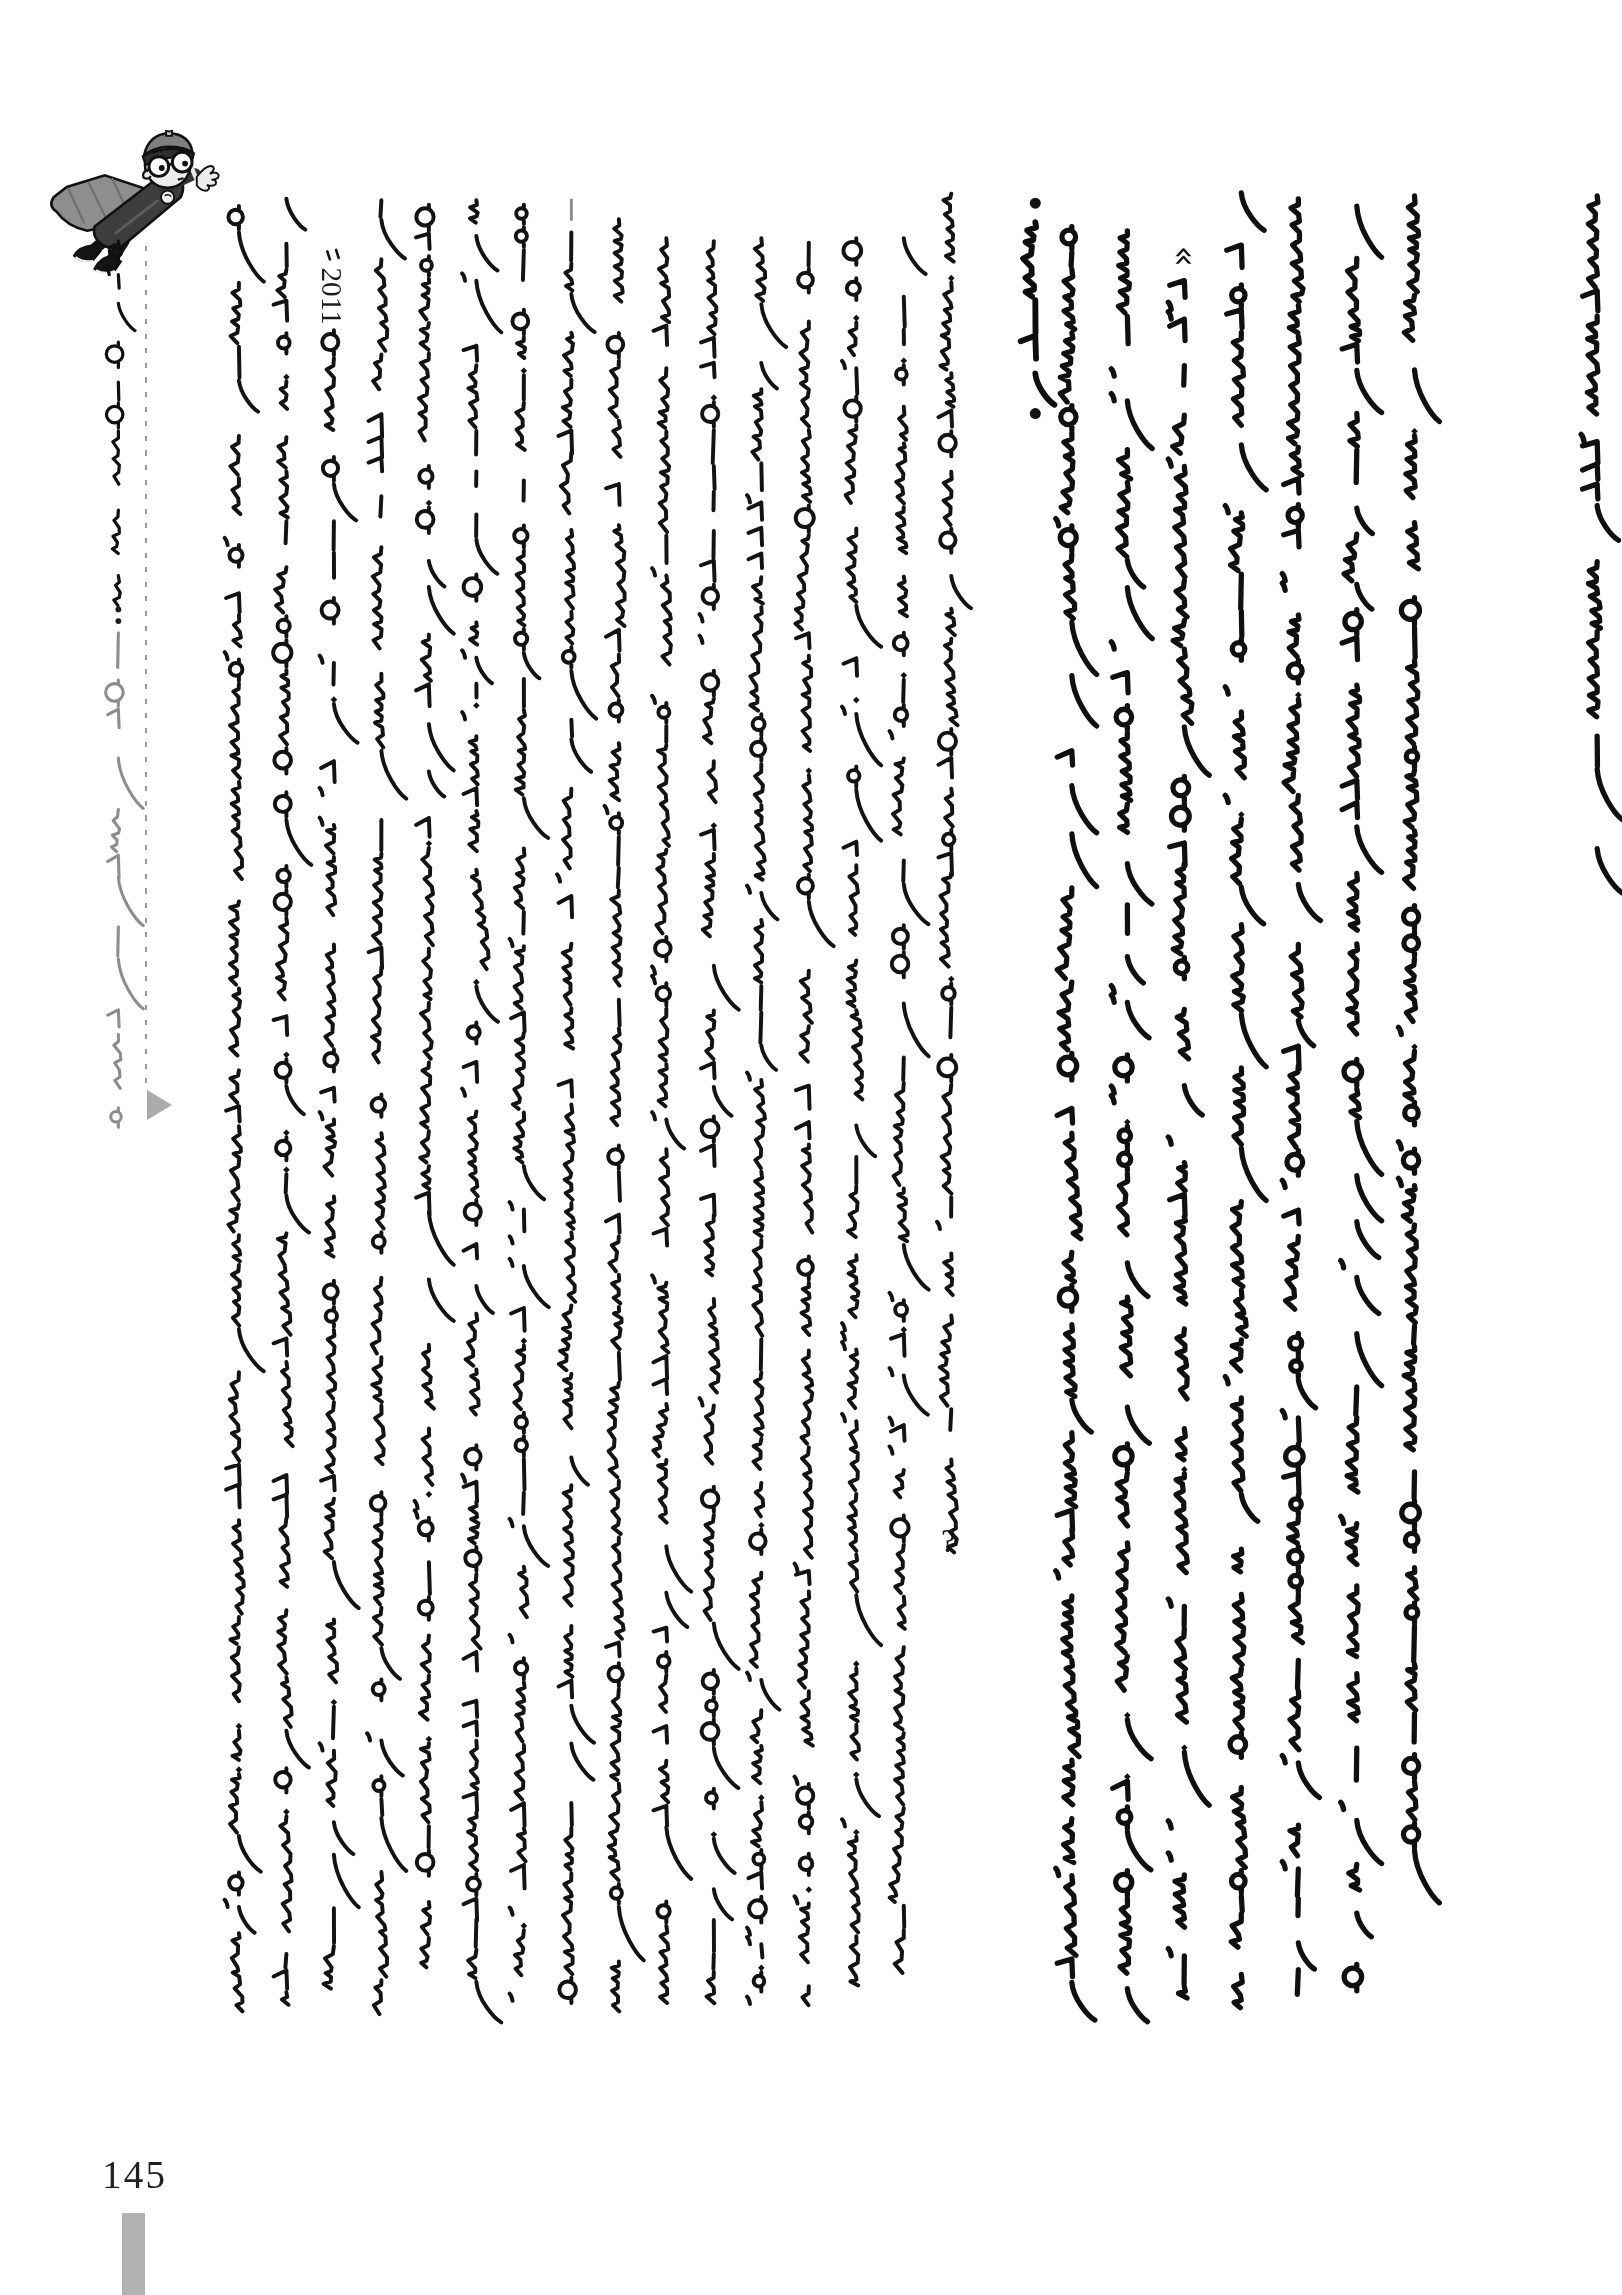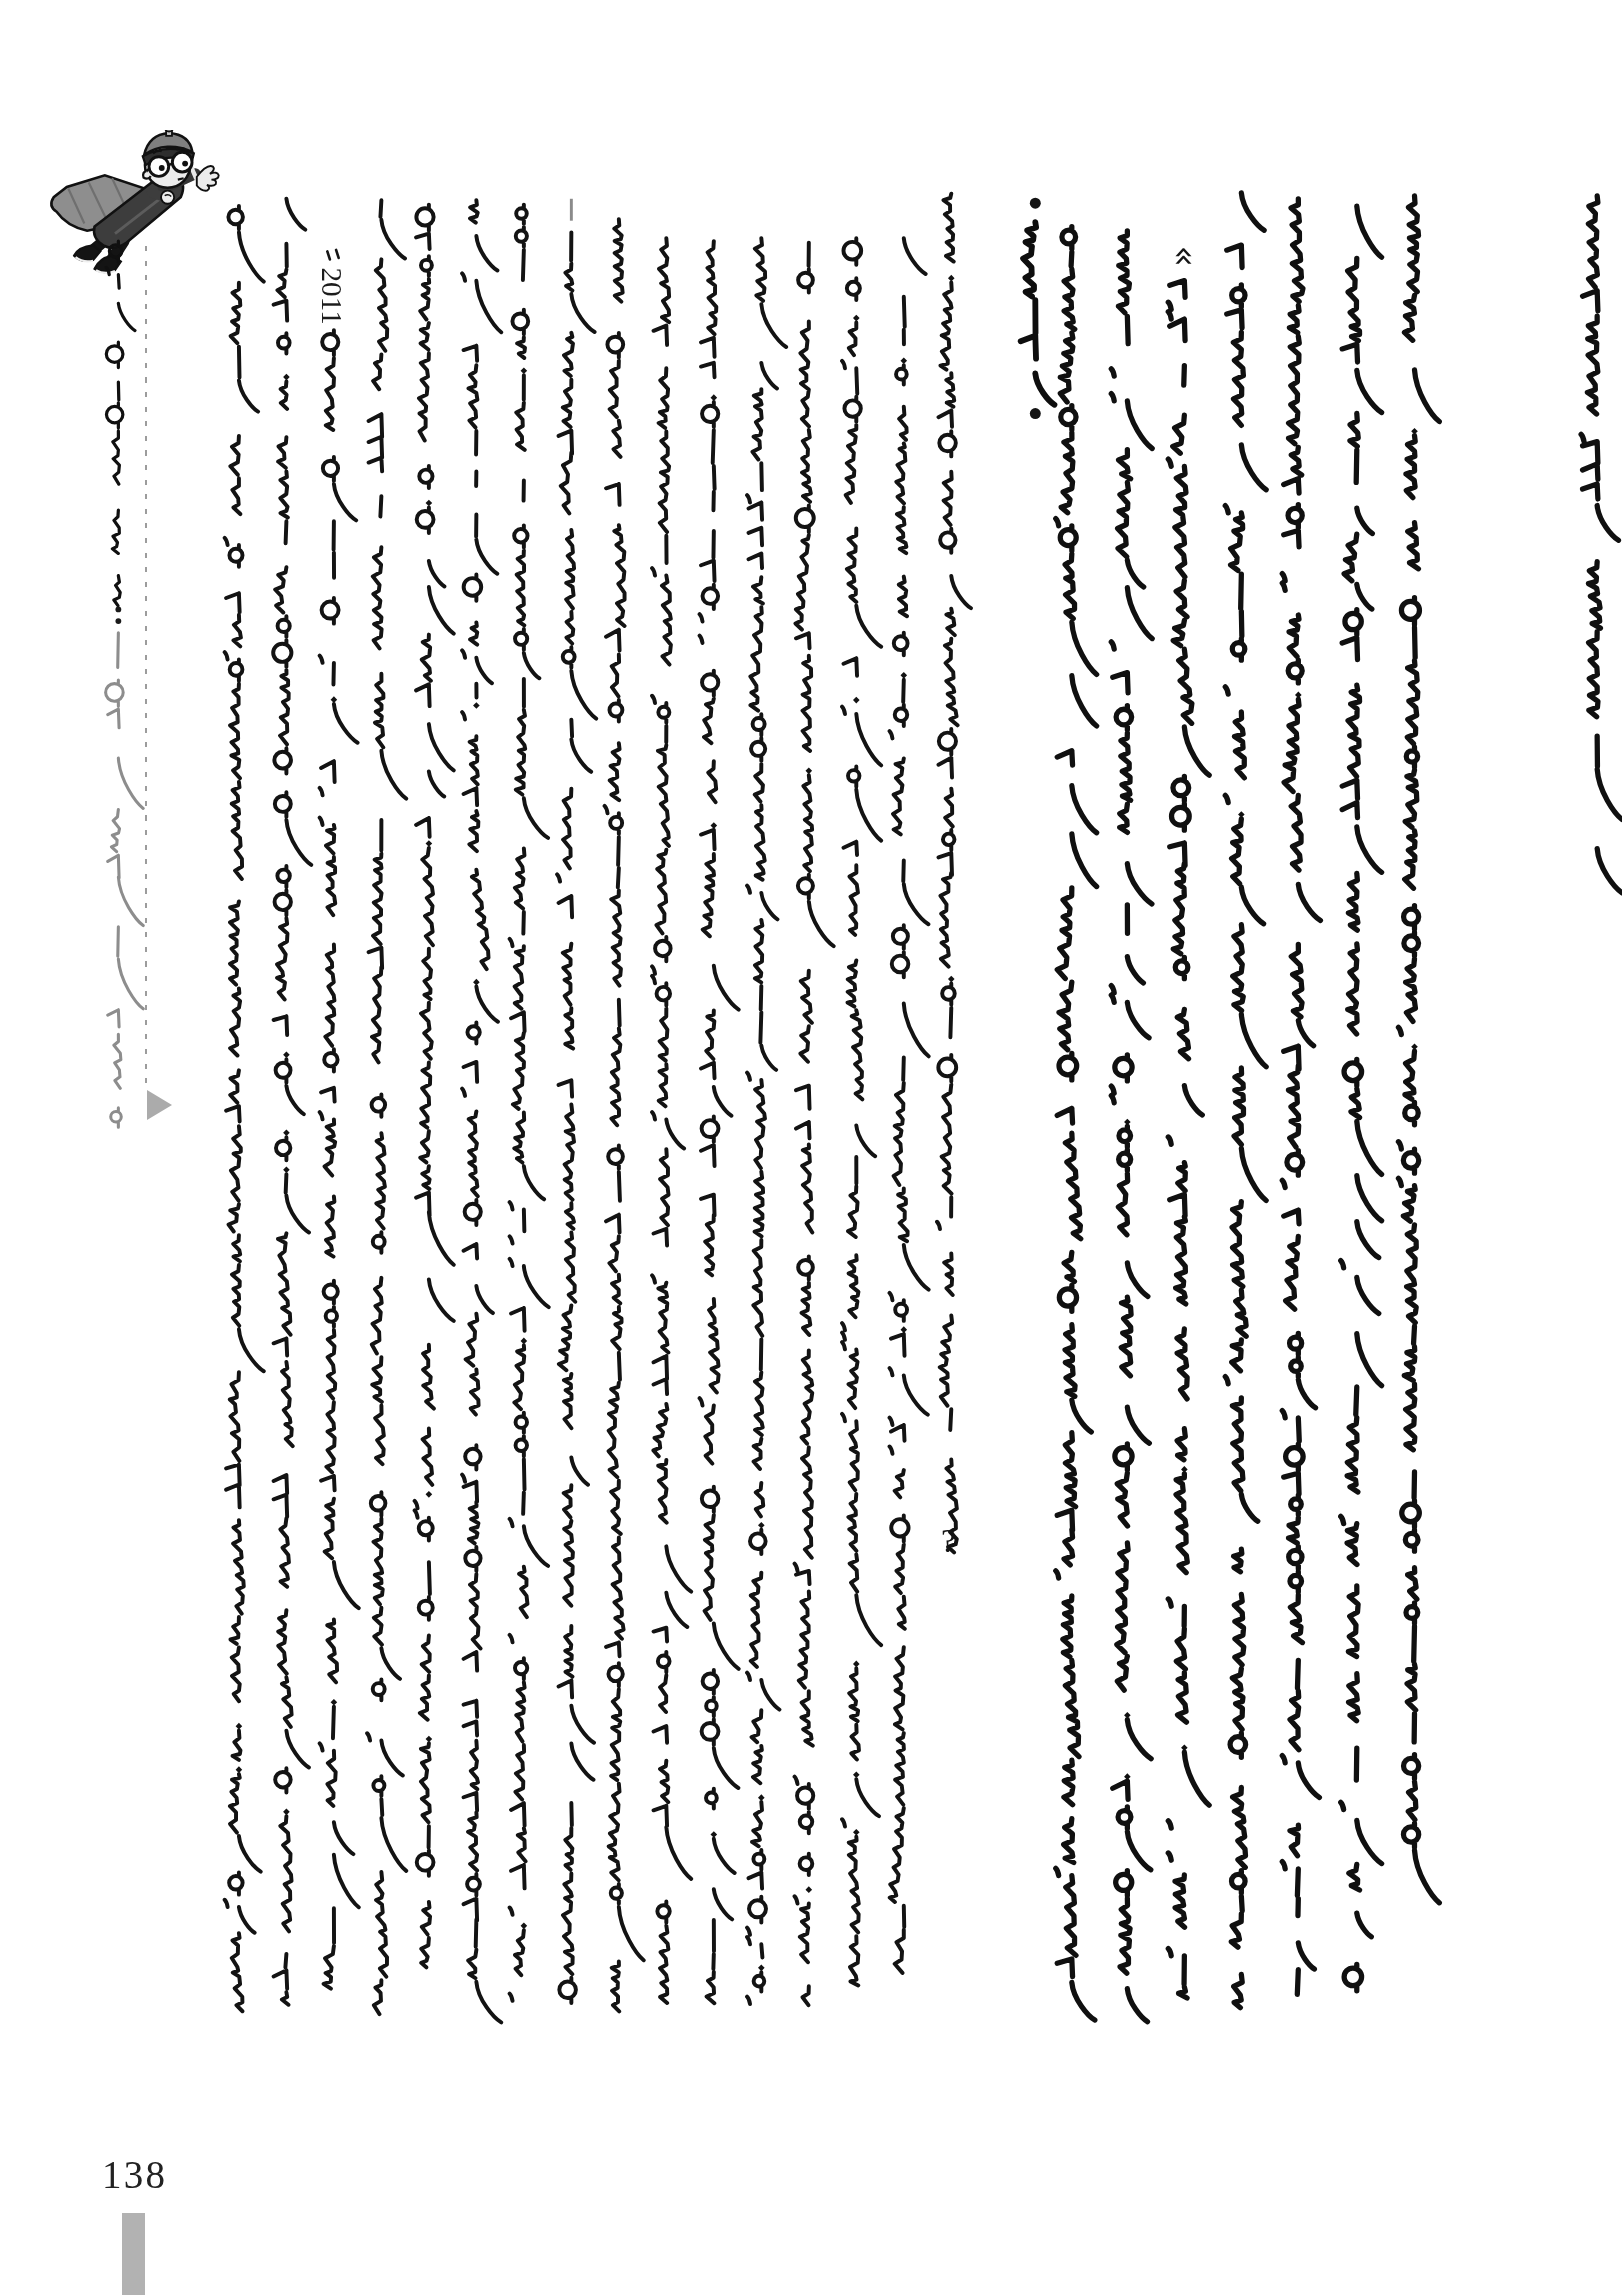--- a/index.html
+++ b/index.html
@@ -176,17 +176,17 @@
         <path d="M 1777 272.0 l 0.1 8.2 l -10.1 4.3 l 10.4 9.0 l 1.0 9.3 l -9.9 4.9 l 10.0 10.3 l 0.0 11.2 l -9.4 5.9 l 10.3 12.4 l 0.7 8.6 l -11.3 4.5 l 11.8 9.5 l 0.6 9.4 l -9.5 4.9 l 11.6 10.3 l -1.5 6.8 l -12.3 3.6 l 8.6 7.6 M 1777 417.9 l 1.0 7.9 l -12.2 4.2 l 9.4 8.8 l 0.3 6.3 l -10.7 3.3 l 11.4 7.0 M 1777 460.3 l 1.3 9.4 l -12.4 5.0 l 11.9 10.4 l -0.2 10.2 l -11.2 5.4 l 9.4 11.2 l -0.1 10.4 l -9.0 5.5 l 9.2 11.5 l -0.3 9.5 l -8.9 5.0 l 9.5 10.5 l -0.6 9.6 l -12.0 5.1 l 12.3 10.6 l -1.3 6.7 l -11.0 3.5 l 8.7 7.4 M 1777 612.2 l -1.0 6.9 l -8.7 3.6 l 10.1 7.6 l 0.7 7.5 l -8.5 4.0 l 12.0 8.3 M 1777 655.0 l -20.0 8.1 M 1777 655.0 l 1 19.8 M 1777 690.6 l 0 5 M 1782.3417985961073 705.4 a 9.712361083831638 9.712361083831638 0 1 1 -19.424722167663276 0 a 9.712361083831638 9.712361083831638 0 1 1 19.424722167663276 0 M 1777 715.1 l 0 7 M 1777 726.1 l -20.0 5.7 M 1777 726.1 l 1 22.4 M 1755.0 785.0 q 3 3 4 10 M 1755.0 798.0 q 3 3 4 10 M 1777 841.7 l 0.9 5.8 l -10.4 3.1 l 8.9 6.4 l -0.8 5.1 l -11.3 2.7 l 10.2 5.6 l -0.5 10.7 l -9.4 5.6 l 10.6 11.8 M 1777 903.6 l 0 5 M 1782.2725931805385 918.1 a 9.586533055524342 9.586533055524342 0 1 1 -19.173066111048684 0 a 9.586533055524342 9.586533055524342 0 1 1 19.173066111048684 0 M 1777 927.7 l 0 7 M 1777 957.0 l 0.9 8.6 l -11.1 4.5 l 8.9 9.5 l -0.1 9.0 l -11.4 4.7 l 10.0 9.9 l 0.7 7.5 l -10.4 4.0 l 10.4 8.3 l 0.5 5.9 l -11.8 3.1 l 8.6 6.6 l -1.2 5.6 l -12.1 2.9 l 11.7 6.2 l -0.8 11.4 l -12.3 6.0 l 12.3 12.6 M 1777 1088.5 l -0.8 9.8 l -9.0 5.1 l 11.2 10.8 l 1.4 10.7 l -8.7 5.6 l 9.6 11.8 l 0.0 10.5 l -11.7 5.5 l 9.7 11.7 l 0.9 7.9 l -10.6 4.2 l 8.9 8.7 M 1777 1210.3 c 2 22.0 21.2 44.0 30.3 49.5 M 1777 1292.5 l 0.1 10.8 l -9.8 5.7 l 12.1 12.0 l 1.2 8.2 l -11.5 4.3 l 11.7 9.0 l 1.0 11.3 l -10.0 6.0 l 10.3 12.5 l -1.2 7.4 l -10.7 3.9 l 10.4 8.2 M 1777 1396.7 c 2 15.3 14.7 30.6 21.0 34.4 M 1777 1431.9 l -20.0 7.0 M 1777 1431.9 l 1 31.4 M 1777 1458.3 l -0.7 9.2 l -10.7 4.8 l 9.4 10.2 l 0.7 6.2 l -12.2 3.3 l 11.6 6.9 l 0.5 10.4 l -8.7 5.5 l 10.1 11.5 l 0.4 5.4 l -10.3 2.8 l 10.4 5.9 l -0.7 11.2 l -11.6 5.9 l 8.6 12.4 M 1777 1574.9 l 0 5 M 1782.928942773136 1590.6 a 10.779895951156504 10.779895951156504 0 1 1 -21.55979190231301 0 a 10.779895951156504 10.779895951156504 0 1 1 21.55979190231301 0 M 1777 1601.4 l 0 7 M 1755.0 1615.4 q 3 3 4 10 M 1777 1656.3 l -20.0 8.1 M 1777 1656.3 l 1 18.6 M 1777 1692.0 l -0.7 9.0 l -11.0 4.8 l 10.3 10.0 l -1.0 7.4 l -11.9 3.9 l 10.4 8.1 l 0.6 11.0 l -12.2 5.8 l 9.4 12.2 l 0.8 10.5 l -12.1 5.5 l 12.4 11.6 M 1777 1825.0 l 0 5 M 1781.5609423326036 1838.3 a 8.292622422915883 8.292622422915883 0 1 1 -16.585244845831767 0 a 8.292622422915883 8.292622422915883 0 1 1 16.585244845831767 0 M 1777 1846.6 l 0 7 M 1777 1857.6 l 0 5 M 1780.9668109348336 1869.8 a 7.212383517879061 7.212383517879061 0 1 1 -14.424767035758123 0 a 7.212383517879061 7.212383517879061 0 1 1 14.424767035758123 0 M 1777 1877.1 l 0 7 M 1777 1888.1 c 2 17.2 16.6 34.4 23.6 38.7 M 1755.0 1930.6 q 3 3 4 10 M 1777 1940.6 l 1.3 31.8 M 1777 1976.4 l 0 5 M 1783.5917945389986 1993.4 a 11.985080979997292 11.985080979997292 0 1 1 -23.970161959994584 0 a 11.985080979997292 11.985080979997292 0 1 1 23.970161959994584 0 M 1777 2005.4 l 0 7 M 1777 2016.4 l -20.0 5.3 M 1777 2016.4 l 1 28.5 M 1777 2046.4 l 0 5 M 1780.9729895017692 2058.7 a 7.22361727594398 7.22361727594398 0 1 1 -14.44723455188796 0 a 7.22361727594398 7.22361727594398 0 1 1 14.44723455188796 0 M 1777 2065.9 l 0 7 M 1777 2076.9 l -0.5 7.1 l -12.2 3.7 l 10.1 7.8 l 1.1 6.3 l -11.9 3.3 l 11.9 6.9 M 1777 2116.9 l 0 5 M 1782.0064155819418 2131.0 a 9.102573785348795 9.102573785348795 0 1 1 -18.20514757069759 0 a 9.102573785348795 9.102573785348795 0 1 1 18.20514757069759 0 M 1777 2140.1 l 0 7 M 1777 2151.1 l 0 5 M 1781.3355254586436 2164.0 a 7.882773561170325 7.882773561170325 0 1 1 -15.76554712234065 0 a 7.882773561170325 7.882773561170325 0 1 1 15.76554712234065 0 M 1777 2171.9 l 0 7 M 1777 2182.9 l -0.3 11.1 l -10.6 5.8 l 11.9 12.2 l 0.7 5.6 l -9.9 2.9 l 11.8 6.2 l -0.7 8.1 l -9.4 4.3 l 12.1 9.0 M 1777 2272.4 l -1.2 38.0 M 1777 2314.3 l 0.5 8.5 l -9.8 4.5 l 9.7 9.4 l -1.4 11.0 l -10.4 5.8 l 11.0 12.1 l 0.1 11.1 l -9.7 5.8 l 10.8 12.3 M 1755.0 2402.8 q 3 3 4 10 M 1777 2412.8 c 2 21.0 20.2 42.0 28.9 47.2 M 1777 2497.8 l 0.3 5.1 l -11.8 2.7 l 10.9 5.6 l -0.5 10.9 l -8.5 5.8 l 8.5 12.1 M 1755.0 2547.9 q 3 3 4 10 M 1777 2557.9 l -1.3 36.5 M 1777 2598.4 l -0.5 23.3 M 1777 2659.0 c 2 16.0 15.4 32.0 22.0 36.0 M 1777 2695.8 l -1.4 33.7 " fill="none" stroke="#101010" stroke-width="7.2" stroke-linecap="round" stroke-linejoin="round"></path>
         <rect x="1773.8" y="947.8369942721445" width="6.4" height="6.4" transform="rotate(45 1777 951.0369942721445)" fill="#101010"></rect>
         <path d="M 1857 282.0 c 2 31.1 23.8 62.3 34.0 70.0 M 1857 353.6 l -0.3 11.1 l -12.3 5.9 l 10.3 12.3 l -0.4 11.0 l -9.2 5.8 l 11.5 12.2 l -0.1 10.3 l -8.6 5.4 l 10.8 11.4 l 0.1 5.2 l -9.5 2.7 l 11.4 5.8 l 0.1 5.1 l -11.0 2.7 l 9.4 5.7 M 1857 471.2 l -20.0 6.3 M 1857 471.2 l 1 24.2 M 1857 506.9 c 2 25.6 23.8 51.2 34.0 57.6 M 1857 565.8 l 0.7 10.1 l -9.9 5.3 l 10.4 11.2 l 0.8 7.0 l -11.4 3.7 l 10.1 7.8 M 1857 615.9 l -0.8 44.3 M 1857 695.4 c 2 15.5 14.9 30.9 21.3 34.8 M 1857 731.0 l -1.3 10.1 l -10.6 5.3 l 8.8 11.2 l -0.5 5.5 l -12.0 2.9 l 8.7 6.0 l 1.0 8.7 l -11.5 4.6 l 10.6 9.6 M 1857 799.9 c 2 15.0 14.4 30.0 20.6 33.7 M 1857 834.4 l 0 5 M 1863.1657621182094 850.6 a 11.21047657856252 11.21047657856252 0 1 1 -22.42095315712504 0 a 11.21047657856252 11.21047657856252 0 1 1 22.42095315712504 0 M 1857 861.8 l 0 7 M 1857 872.8 l -20.0 7.2 M 1857 872.8 l 1 29.9 M 1857 937.7 l 1.1 6.3 l -8.8 3.3 l 11.3 7.0 l 0.2 6.0 l -12.2 3.2 l 8.8 6.7 l -0.2 10.5 l -12.2 5.5 l 10.5 11.6 l 0.4 5.9 l -8.5 3.1 l 12.4 6.5 l 0.2 7.9 l -10.7 4.1 l 8.9 8.7 l 0.8 10.9 l -11.9 5.7 l 9.6 12.0 M 1857 1067.9 l -20.0 8.0 M 1857 1067.9 l 1 25.1 M 1857 1098.3 l -20.0 9.7 M 1857 1098.3 l 1 20.6 M 1857 1131.7 c 2 27.7 23.8 55.3 34.0 62.2 M 1857 1195.3 l 0.8 9.5 l -10.8 5.0 l 10.1 10.5 l -0.3 7.6 l -10.3 4.0 l 9.2 8.4 l -0.0 6.0 l -10.2 3.2 l 11.9 6.7 l 1.1 6.4 l -10.3 3.4 l 9.5 7.1 M 1857 1291.8 l 0.9 8.4 l -10.0 4.4 l 9.0 9.3 l -0.7 11.0 l -8.6 5.8 l 9.7 12.2 l -1.0 11.4 l -10.6 6.0 l 10.8 12.5 l -1.4 5.7 l -10.5 3.0 l 12.4 6.3 l 0.4 10.4 l -10.4 5.5 l 9.8 11.5 M 1857 1449.8 l 0 5 M 1863.6158892165229 1466.8 a 12.028889484587125 12.028889484587125 0 1 1 -24.05777896917425 0 a 12.028889484587125 12.028889484587125 0 1 1 24.05777896917425 0 M 1857 1478.8 l 0 7 M 1857 1489.8 l 1.3 7.8 l -8.9 4.1 l 9.6 8.7 l 1.3 7.3 l -11.3 3.8 l 11.8 8.0 M 1857 1534.6 c 2 32.3 23.8 64.7 34.0 72.7 M 1857 1608.9 c 2 27.5 23.8 55.0 34.0 61.8 M 1857 1672.1 c 2 21.8 21.0 43.7 30.0 49.1 M 1835.0 1725.3 q 3 3 4 10 M 1857 1748.4 c 2 21.9 21.1 43.7 30.1 49.2 M 1857 1825.4 c 2 31.6 23.8 63.2 34.0 71.1 M 1857 1898.1 l -1.4 38.1 M 1857 1940.1 l -0.8 8.8 l -9.6 4.6 l 10.4 9.7 l 0.3 9.0 l -11.8 4.7 l 10.8 9.9 l -0.3 9.6 l -12.0 5.0 l 11.3 10.6 l -0.2 5.1 l -11.3 2.7 l 11.5 5.6 l 0.8 6.3 l -8.5 3.3 l 10.9 7.0 M 1835.0 2075.4 q 3 3 4 10 M 1857 2085.4 l -1.2 6.2 l -11.7 3.3 l 12.3 6.8 l -1.0 6.6 l -11.7 3.5 l 10.9 7.3 l 0.7 8.4 l -8.6 4.4 l 10.5 9.3 M 1857 2170.6 l 0.1 9.5 l -10.5 5.0 l 12.2 10.5 l -0.8 10.8 l -10.7 5.7 l 8.6 11.9 l -0.4 10.4 l -8.7 5.4 l 10.4 11.4 l -0.1 6.1 l -11.6 3.2 l 11.2 6.7 M 1857 2290.7 l 0.7 10.8 l -11.6 5.7 l 10.6 12.0 l 0.9 6.9 l -11.9 3.6 l 11.8 7.6 l 1.4 6.8 l -11.2 3.6 l 9.0 7.5 M 1857 2392.7 l -0.6 43.5 M 1835.0 2466.7 q 3 3 4 10 M 1857 2491.6 c 2 26.2 23.8 52.4 34.0 59.0 M 1857 2551.8 l -1.2 7.9 l -9.7 4.1 l 12.1 8.7 l -0.2 5.4 l -8.5 2.8 l 11.3 6.0 M 1857 2618.3 c 2 14.4 13.9 28.9 19.9 32.5 M 1857 2688.7 l 0 5 M 1863.5762776583433 2705.7 a 11.956868469715118 11.956868469715118 0 1 1 -23.913736939430237 0 a 11.956868469715118 11.956868469715118 0 1 1 23.913736939430237 0 M 1857 2717.7 l 0 7 " fill="none" stroke="#101010" stroke-width="7.2" stroke-linecap="round" stroke-linejoin="round"></path>
         <path d="M 1936 268.0 l 0.7 10.3 l -9.0 5.4 l 12.1 11.4 l -0.7 8.0 l -10.4 4.2 l 12.2 8.8 l 0.6 6.4 l -12.4 3.4 l 9.6 7.1 l -0.1 5.8 l -9.1 3.0 l 10.3 6.4 l -1.5 9.0 l -8.7 4.7 l 10.5 9.9 l -1.2 10.4 l -10.7 5.5 l 11.5 11.5 M 1936 404.2 l -1.3 6.7 l -10.9 3.5 l 11.0 7.4 l 1.1 6.9 l -12.3 3.7 l 8.6 7.7 l 0.9 9.7 l -10.9 5.1 l 11.4 10.8 M 1936 506.1 c 2 31.5 23.8 62.9 34.0 70.8 M 1936 596.1 l 1.0 8.1 l -10.6 4.2 l 9.6 8.9 l 0.5 7.3 l -10.6 3.9 l 10.0 8.1 l 0.2 7.9 l -11.8 4.2 l 11.3 8.8 l 1.2 8.9 l -12.1 4.7 l 9.0 9.9 M 1936 715.2 l 1.0 8.0 l -10.3 4.2 l 11.5 8.8 l 0.4 8.6 l -9.9 4.5 l 10.9 9.5 l 0.2 7.5 l -10.6 3.9 l 12.2 8.3 M 1936 818.0 l 0 5 M 1942.789829879225 835.3 a 12.345145234954543 12.345145234954543 0 1 1 -24.690290469909087 0 a 12.345145234954543 12.345145234954543 0 1 1 24.690290469909087 0 M 1936 847.7 l 0 7 M 1936 858.7 l 0.9 41.2 M 1936 903.9 l 0.6 6.8 l -10.0 3.6 l 12.2 7.5 l 0.7 9.6 l -9.1 5.0 l 10.1 10.6 l -0.5 8.2 l -11.7 4.3 l 9.5 9.0 l 1.2 10.6 l -12.2 5.6 l 10.8 11.7 l -0.2 8.1 l -11.3 4.3 l 8.5 8.9 M 1936 1022.5 l 0 5 M 1940.2678918612423 1035.3 a 7.759803384076804 7.759803384076804 0 1 1 -15.519606768153608 0 a 7.759803384076804 7.759803384076804 0 1 1 15.519606768153608 0 M 1936 1043.0 l 0 7 M 1936 1054.0 l -1.3 5.7 l -9.1 3.0 l 11.8 6.3 l 0.9 5.8 l -10.9 3.0 l 11.2 6.4 l 0.5 11.2 l -12.2 5.9 l 9.1 12.3 l -0.8 7.1 l -12.0 3.7 l 9.3 7.8 M 1936 1137.3 l 1.0 5.6 l -8.9 2.9 l 8.5 6.2 l -0.5 7.5 l -8.5 3.9 l 8.8 8.3 l -0.0 5.5 l -11.0 2.9 l 8.6 6.1 l -0.6 11.2 l -10.9 5.9 l 12.1 12.4 M 1936 1239.3 l 0 5 M 1941.6719370993146 1254.6 a 10.312612907844596 10.312612907844596 0 1 1 -20.62522581568919 0 a 10.312612907844596 10.312612907844596 0 1 1 20.62522581568919 0 M 1936 1264.9 l 0 7 M 1936 1275.9 l 0 5 M 1941.5213136550447 1291.0 a 10.038752100081183 10.038752100081183 0 1 1 -20.077504200162366 0 a 10.038752100081183 10.038752100081183 0 1 1 20.077504200162366 0 M 1936 1301.0 l 0 7 M 1936 1312.0 l -0.9 8.9 l -9.2 4.7 l 9.7 9.8 l -1.1 5.9 l -10.7 3.1 l 11.6 6.6 l 1.4 6.9 l -9.7 3.6 l 8.7 7.6 l 1.5 10.9 l -12.4 5.8 l 9.0 12.1 M 1914.0 1406.0 q 3 3 4 10 M 1936 1438.6 l -0.9 10.9 l -11.4 5.8 l 9.8 12.1 l -1.1 8.7 l -8.5 4.6 l 10.7 9.6 l 0.6 5.2 l -12.3 2.7 l 9.3 5.8 M 1936 1508.9 l 0 5 M 1941.0819181854954 1523.2 a 9.239851246355101 9.239851246355101 0 1 1 -18.479702492710203 0 a 9.239851246355101 9.239851246355101 0 1 1 18.479702492710203 0 M 1936 1532.4 l 0 7 M 1914.0 1562.6 q 3 3 4 10 M 1936 1572.6 l 0 5 M 1941.7835732170438 1588.2 a 10.51558766735252 10.51558766735252 0 1 1 -21.03117533470504 0 a 10.51558766735252 10.51558766735252 0 1 1 21.03117533470504 0 M 1936 1598.7 l 0 7 M 1914.0 1612.7 q 3 3 4 10 M 1936 1622.7 l 0.9 5.2 l -10.6 2.7 l 8.9 5.7 l -1.0 6.8 l -11.8 3.6 l 9.7 7.5 l -0.8 6.5 l -10.6 3.4 l 9.5 7.2 M 1936 1676.3 l -1.0 8.5 l -8.9 4.5 l 12.1 9.4 l 0.2 9.0 l -10.8 4.7 l 9.3 10.0 l -0.5 11.1 l -10.8 5.9 l 9.2 12.3 l 1.2 6.1 l -10.8 3.2 l 10.2 6.8 l -0.0 8.1 l -9.1 4.2 l 12.0 8.9 l -1.1 8.0 l -9.4 4.2 l 9.2 8.9 M 1936 1815.1 l -1.3 23.9 M 1936 1843.0 l 0.3 5.4 l -10.7 2.9 l 10.8 6.0 l -0.6 6.0 l -10.8 3.2 l 8.6 6.7 l -0.9 6.2 l -10.7 3.2 l 12.3 6.8 M 1936 1894.4 l 0.2 7.6 l -9.3 4.0 l 9.5 8.3 l -1.1 9.6 l -11.5 5.0 l 11.9 10.6 l -0.6 10.4 l -10.8 5.5 l 12.1 11.5 l -0.5 6.6 l -11.7 3.5 l 10.2 7.3 M 1936 2014.6 l -0.6 35.1 M 1936 2053.7 l 0 5 M 1942.6179201014806 2070.7 a 12.032582002691925 12.032582002691925 0 1 1 -24.06516400538385 0 a 12.032582002691925 12.032582002691925 0 1 1 24.06516400538385 0 M 1936 2082.8 l 0 7 M 1936 2093.8 l 0 5 M 1940.7552282416495 2107.4 a 8.645869530271739 8.645869530271739 0 1 1 -17.291739060543478 0 a 8.645869530271739 8.645869530271739 0 1 1 17.291739060543478 0 M 1936 2116.0 l 0 7 M 1936 2145.5 l 0.3 6.5 l -9.7 3.4 l 10.1 7.2 l 1.5 9.9 l -8.8 5.2 l 9.8 10.9 M 1936 2193.7 l 0 5 M 1940.4221066220139 2206.8 a 8.040193858207203 8.040193858207203 0 1 1 -16.080387716414407 0 a 8.040193858207203 8.040193858207203 0 1 1 16.080387716414407 0 M 1936 2214.8 l 0 7 M 1936 2225.8 l -1.1 47.9 M 1936 2277.7 l 1.0 5.1 l -10.3 2.7 l 10.0 5.7 l -1.1 8.6 l -9.8 4.5 l 10.2 9.5 l 0.6 10.1 l -10.4 5.3 l 11.4 11.2 M 1936 2345.5 l -0.5 38.6 M 1936 2401.5 l 0 5 M 1941.7010266385273 2416.9 a 10.365502979140729 10.365502979140729 0 1 1 -20.731005958281457 0 a 10.365502979140729 10.365502979140729 0 1 1 20.731005958281457 0 M 1936 2427.2 l 0 7 M 1936 2438.2 l 1.2 9.7 l -9.4 5.1 l 9.4 10.8 l 0.6 10.1 l -10.3 5.3 l 9.0 11.2 M 1936 2495.4 l 0 5 M 1941.7400662307045 2510.9 a 10.43648405582644 10.43648405582644 0 1 1 -20.87296811165288 0 a 10.43648405582644 10.43648405582644 0 1 1 20.87296811165288 0 M 1936 2521.3 l 0 7 M 1936 2532.3 c 2 32.0 23.8 64.0 34.0 72.0 " fill="none" stroke="#101010" stroke-width="7.2" stroke-linecap="round" stroke-linejoin="round"></path>
         <rect x="1932.8" y="586.8975993638671" width="6.4" height="6.4" transform="rotate(45 1936 590.0975993638672)" fill="#101010"></rect>
         <rect x="1932.8" y="1429.4375029722507" width="6.4" height="6.4" transform="rotate(45 1936 1432.6375029722508)" fill="#101010"></rect>
         <path d="M 2186 268.0 l 1.0 9.2 l -12.4 4.9 l 9.0 10.2 l -0.5 9.2 l -9.1 4.8 l 11.4 10.2 l -0.4 9.9 l -10.0 5.2 l 10.0 10.9 l -0.4 8.9 l -8.5 4.7 l 8.9 9.8 l 1.3 10.2 l -12.1 5.4 l 9.1 11.3 M 2186 397.7 l -20.0 7.6 M 2186 397.7 l 1 27.7 M 2186 432.7 l -0.0 8.6 l -12.1 4.5 l 9.6 9.5 l 0.4 5.4 l -10.8 2.9 l 12.3 6.0 l -0.3 10.8 l -11.5 5.7 l 12.0 11.9 l 1.3 10.9 l -12.1 5.7 l 8.5 12.0 l 0.2 6.8 l -10.9 3.6 l 11.5 7.6 l 0.1 8.4 l -9.4 4.4 l 10.4 9.2 M 2164.0 594.4 q 3 3 4 10 M 2186 604.4 l -20.0 5.8 M 2186 604.4 l 1 29.6 M 2186 634.9 l -20.0 8.3 M 2186 634.9 l 1 21.2 M 2186 662.5 l -20.0 6.8 M 2186 662.5 l 1 20.4 M 2186 691.8 c 2 21.2 20.4 42.4 29.2 47.7 M 2186 768.7 l -0.5 8.1 l -10.2 4.3 l 9.7 8.9 l -0.4 5.7 l -10.5 3.0 l 11.2 6.4 l 1.2 7.2 l -9.8 3.8 l 11.8 7.9 l 1.4 7.8 l -11.1 4.1 l 10.1 8.6 l 0.6 5.8 l -10.4 3.0 l 11.4 6.4 M 2186 864.6 l -0.2 9.7 l -11.6 5.1 l 10.5 10.8 l 0.2 8.8 l -8.5 4.6 l 9.2 9.7 l 0.7 10.1 l -11.1 5.3 l 10.8 11.2 l -0.0 7.6 l -10.5 4.0 l 11.6 8.3 l -0.7 8.0 l -11.8 4.2 l 10.7 8.9 M 2186 1007.3 l 0.4 41.2 M 2186 1052.5 c 2 30.7 23.8 61.3 34.0 69.0 M 2186 1161.3 c 2 26.9 23.8 53.8 34.0 60.6 " fill="none" stroke="#101010" stroke-width="7.2" stroke-linecap="round" stroke-linejoin="round"></path>
       </g>
   </svg>
 
-  <div class="page-number" style="left:102px;top:2152px">138</div>
+  <div class="page-number" style="left:102px;top:2152px">145</div>
   <div class="footer-bar" style="left: 122px; top: 2213px; width: 22.7px; height: 83px; background: rgb(178, 178, 178);"></div>
 
 </div>
 
 
 </body></html>

